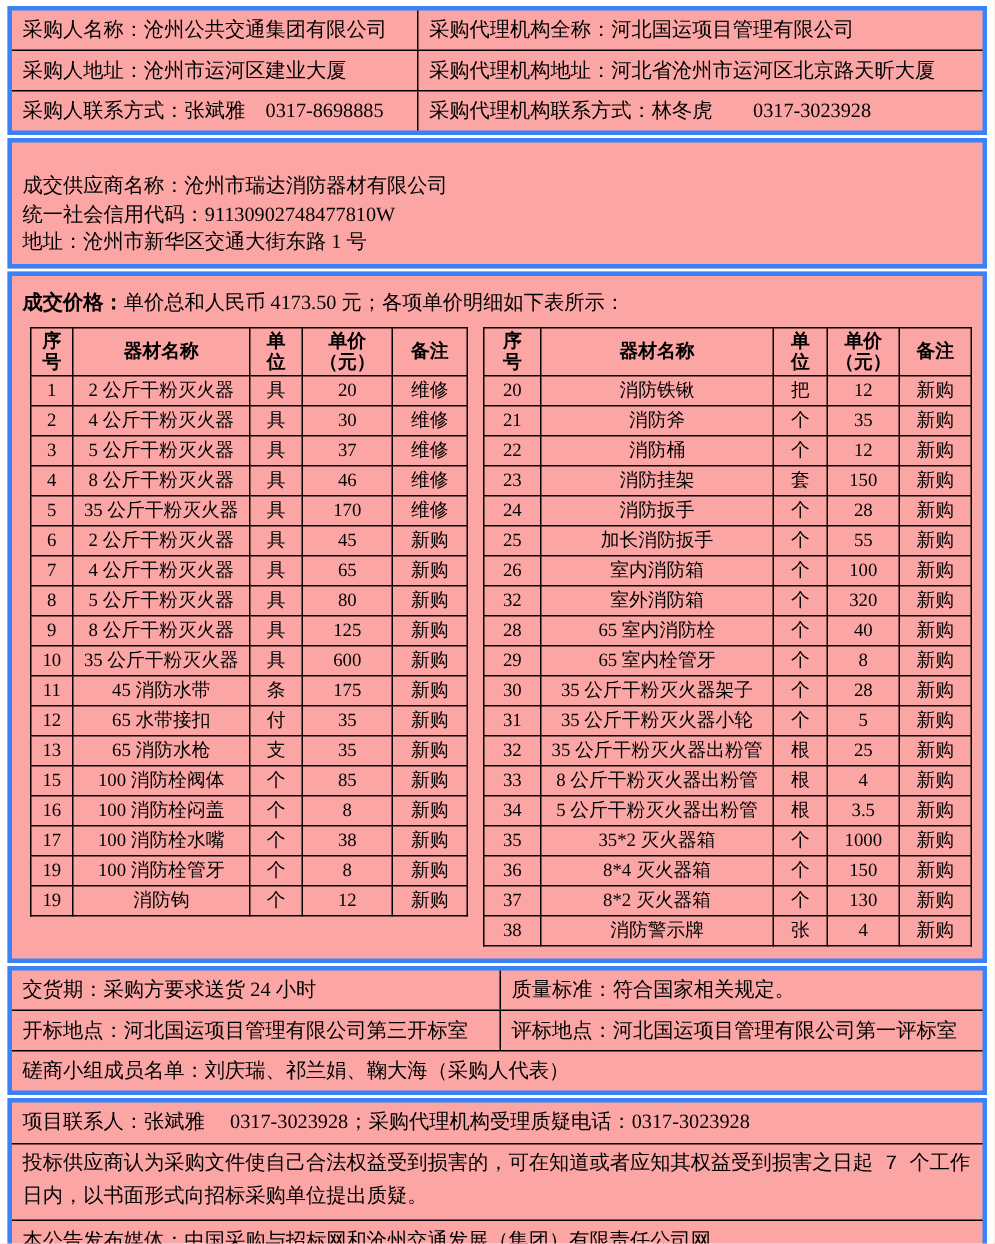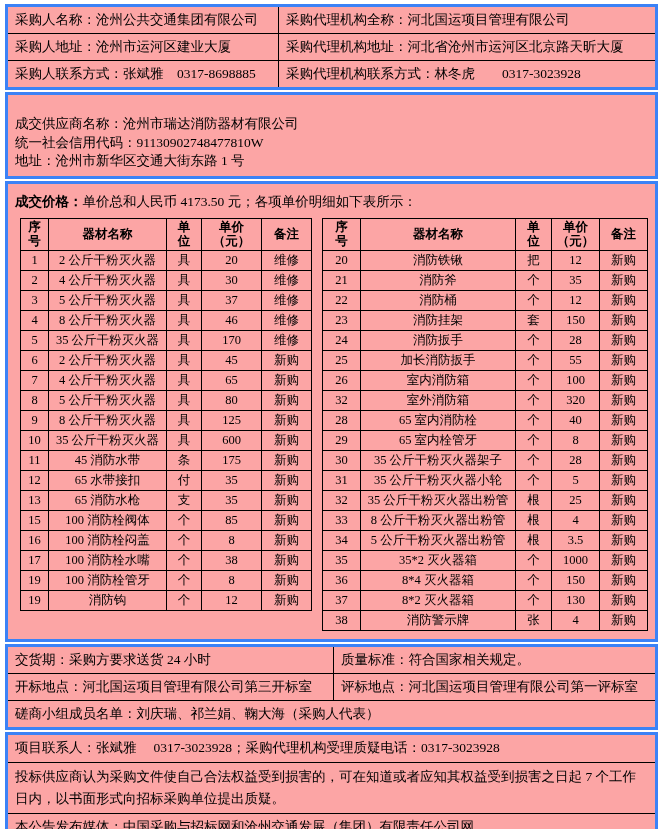--- a/index.html
+++ b/index.html
@@ -28,21 +28,21 @@
 
   .tables { display: flex; align-items: flex-start; gap: 10px; padding: 3px 6px 8px 12px; }
   table.items { border-collapse: collapse; text-align: center; font-size: 12.5px; table-layout: fixed; }
   .items th, .items td { border: 1px solid #000; padding: 0 2px; height: 20px; line-height: 1.12; overflow: hidden; }
   .items thead th { font-weight: bold; white-space: pre-line; height: 32px; }
 
   .foot-grid .cell.l { width: 325px; }
   .foot-grid .cell.r { flex: 1; border-left: 1px solid #000; }
   .full { padding: 4px 7px; display: flex; align-items: center; min-height: 27px; }
   .full + .full { border-top: 1px solid #000; }
-  .wrap { display: block; line-height: 22px; padding: 3px 7px; }
+  .wrap { display: block; line-height: 22px; padding: 3px 7px; font-family: Liberation Mono, monospace; }
 </style>
 </head>
 <body>
 
 <div class="page">
 
   <div class="block top-grid">
     <div class="row2">
       <div class="cell l">采购人名称：沧州公共交通集团有限公司</div>
       <div class="cell r">采购代理机构全称：河北国运项目管理有限公司</div>

